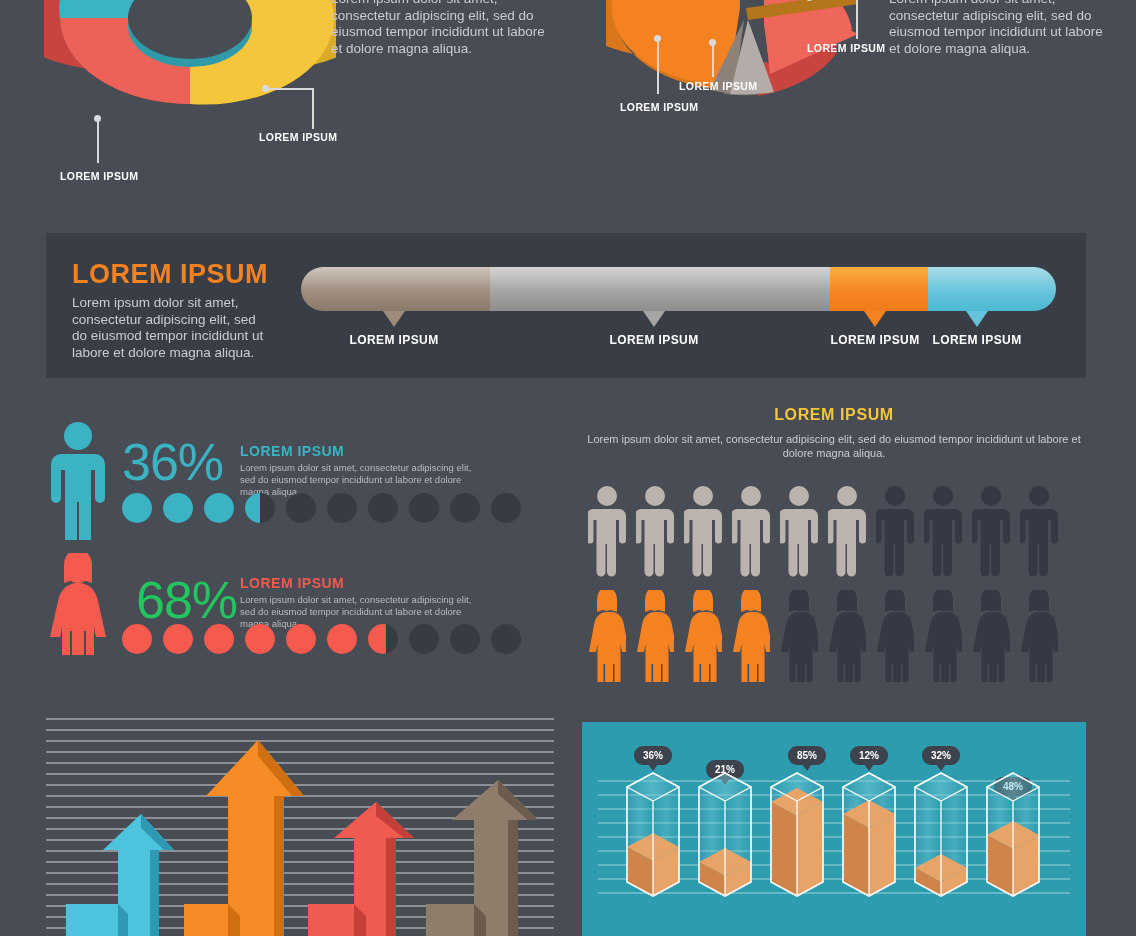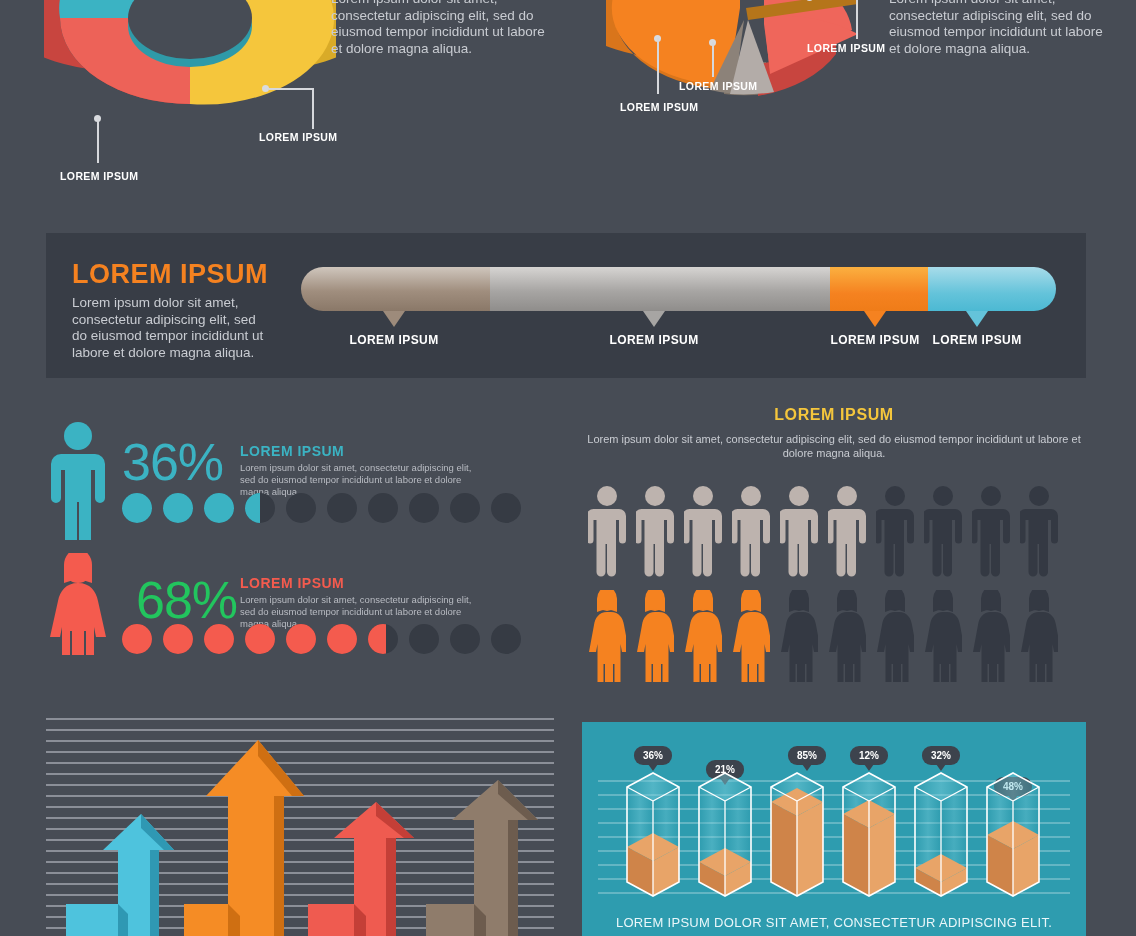--- a/index.html
+++ b/index.html
@@ -510,16 +510,15 @@
         <polygon points="405,113 431,99 457,113 431,127" fill="#e8a468"></polygon>
         <polygon points="405,113 405,160 431,174 431,127" fill="#cf8449"></polygon>
         <polygon points="457,113 457,160 431,174 431,127" fill="#e8a468"></polygon>
         <polygon points="405,65 431,51 457,65 457,160 431,174 405,160" fill="none" stroke="#ffffff" stroke-width="1.6"></polygon>
         <line x1="431" y1="79" x2="431" y2="174" stroke="#ffffff" stroke-width="1.3"></line>
         <line x1="405" y1="65" x2="431" y2="79" stroke="#ffffff" stroke-width="1.3"></line>
         <line x1="457" y1="65" x2="431" y2="79" stroke="#ffffff" stroke-width="1.3"></line>
       </g>
     </svg>
 
-    <div id="cubes-caption">LOREM IPSUM DOLOR SIT AMET, CONSECTETUR ADIPISCING ELIT.</div>
   </div>
 
 </div>
 
 </body></html>

